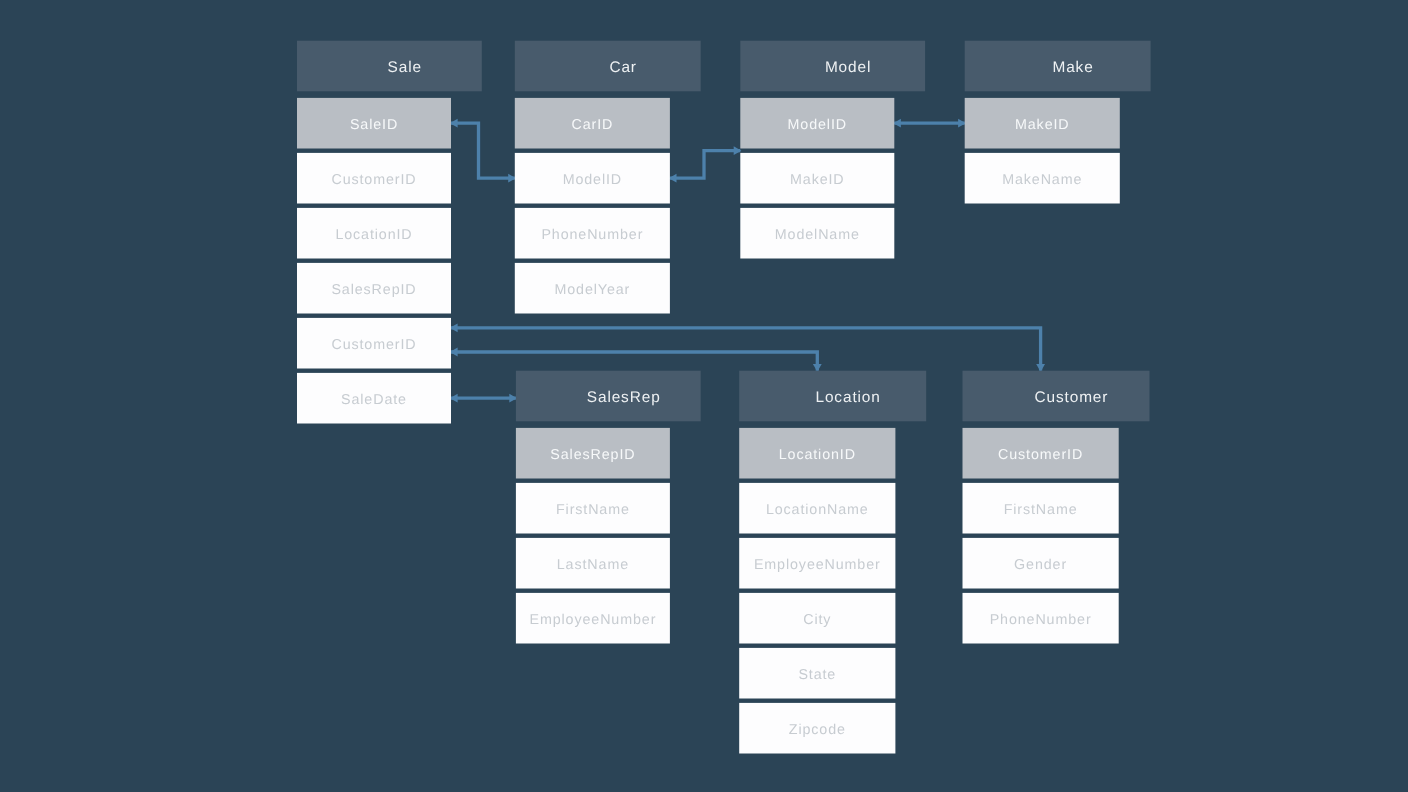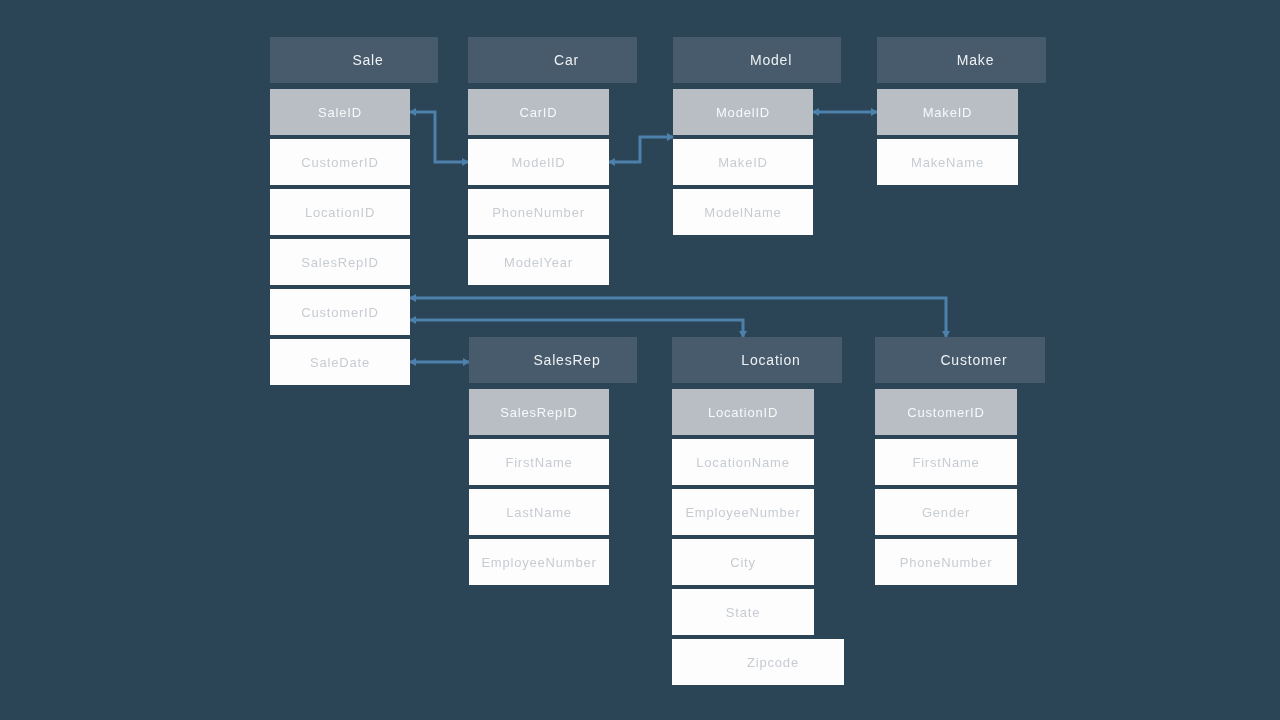--- a/index.html
+++ b/index.html
@@ -186,21 +186,21 @@
       </div>
       <div class="er-row" style="top: 152px; height: 46px;">
         <span>EmployeeNumber</span>
       </div>
       <div class="er-row" style="top: 202px; height: 46px;">
         <span>City</span>
       </div>
       <div class="er-row" style="top: 252px; height: 46px;">
         <span>State</span>
       </div>
-      <div class="er-row" style="top: 302px; height: 46px; padding-left: 30px;">
+      <div class="er-row" style="top: 302px; height: 46px;">
         <span>Zipcode</span>
       </div>
     </div>
     <div class="er-table" style="left: 875px; top: 337px; width: 142px; height: 248px;">
       <div class="er-header" style="height: 46px;">
         <span>Customer</span>
       </div>
       <div class="er-row key" style="top: 52px; height: 46px;">
         <span>CustomerID</span>
       </div>

